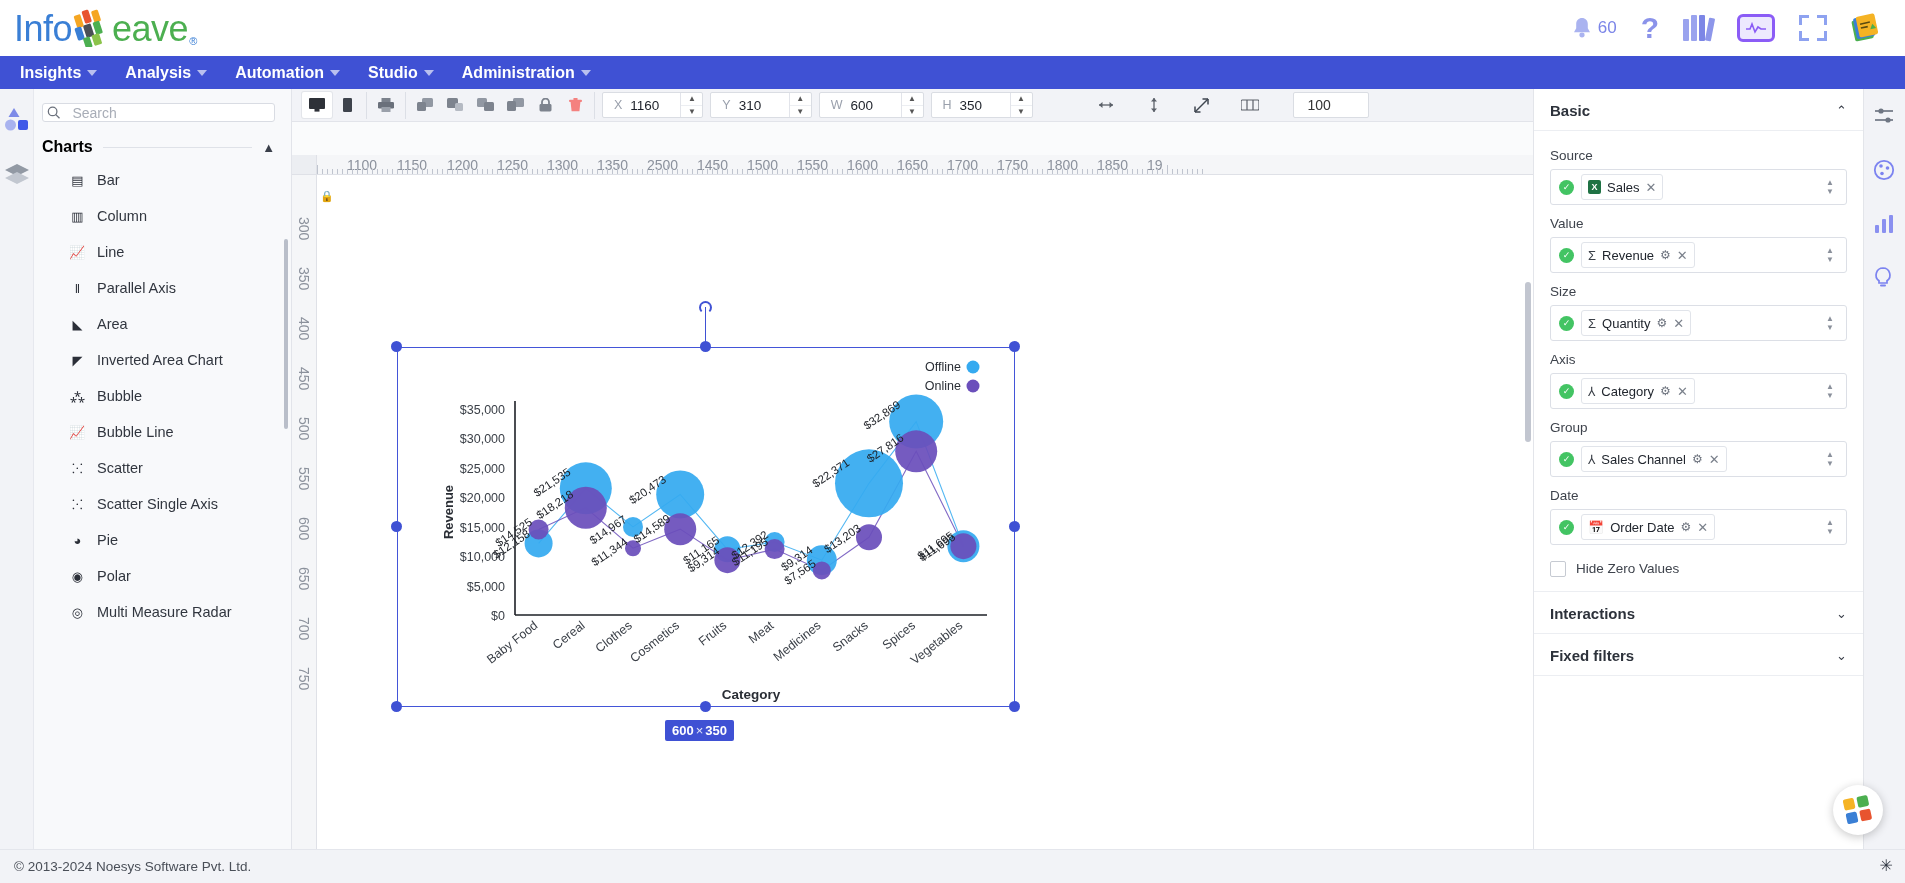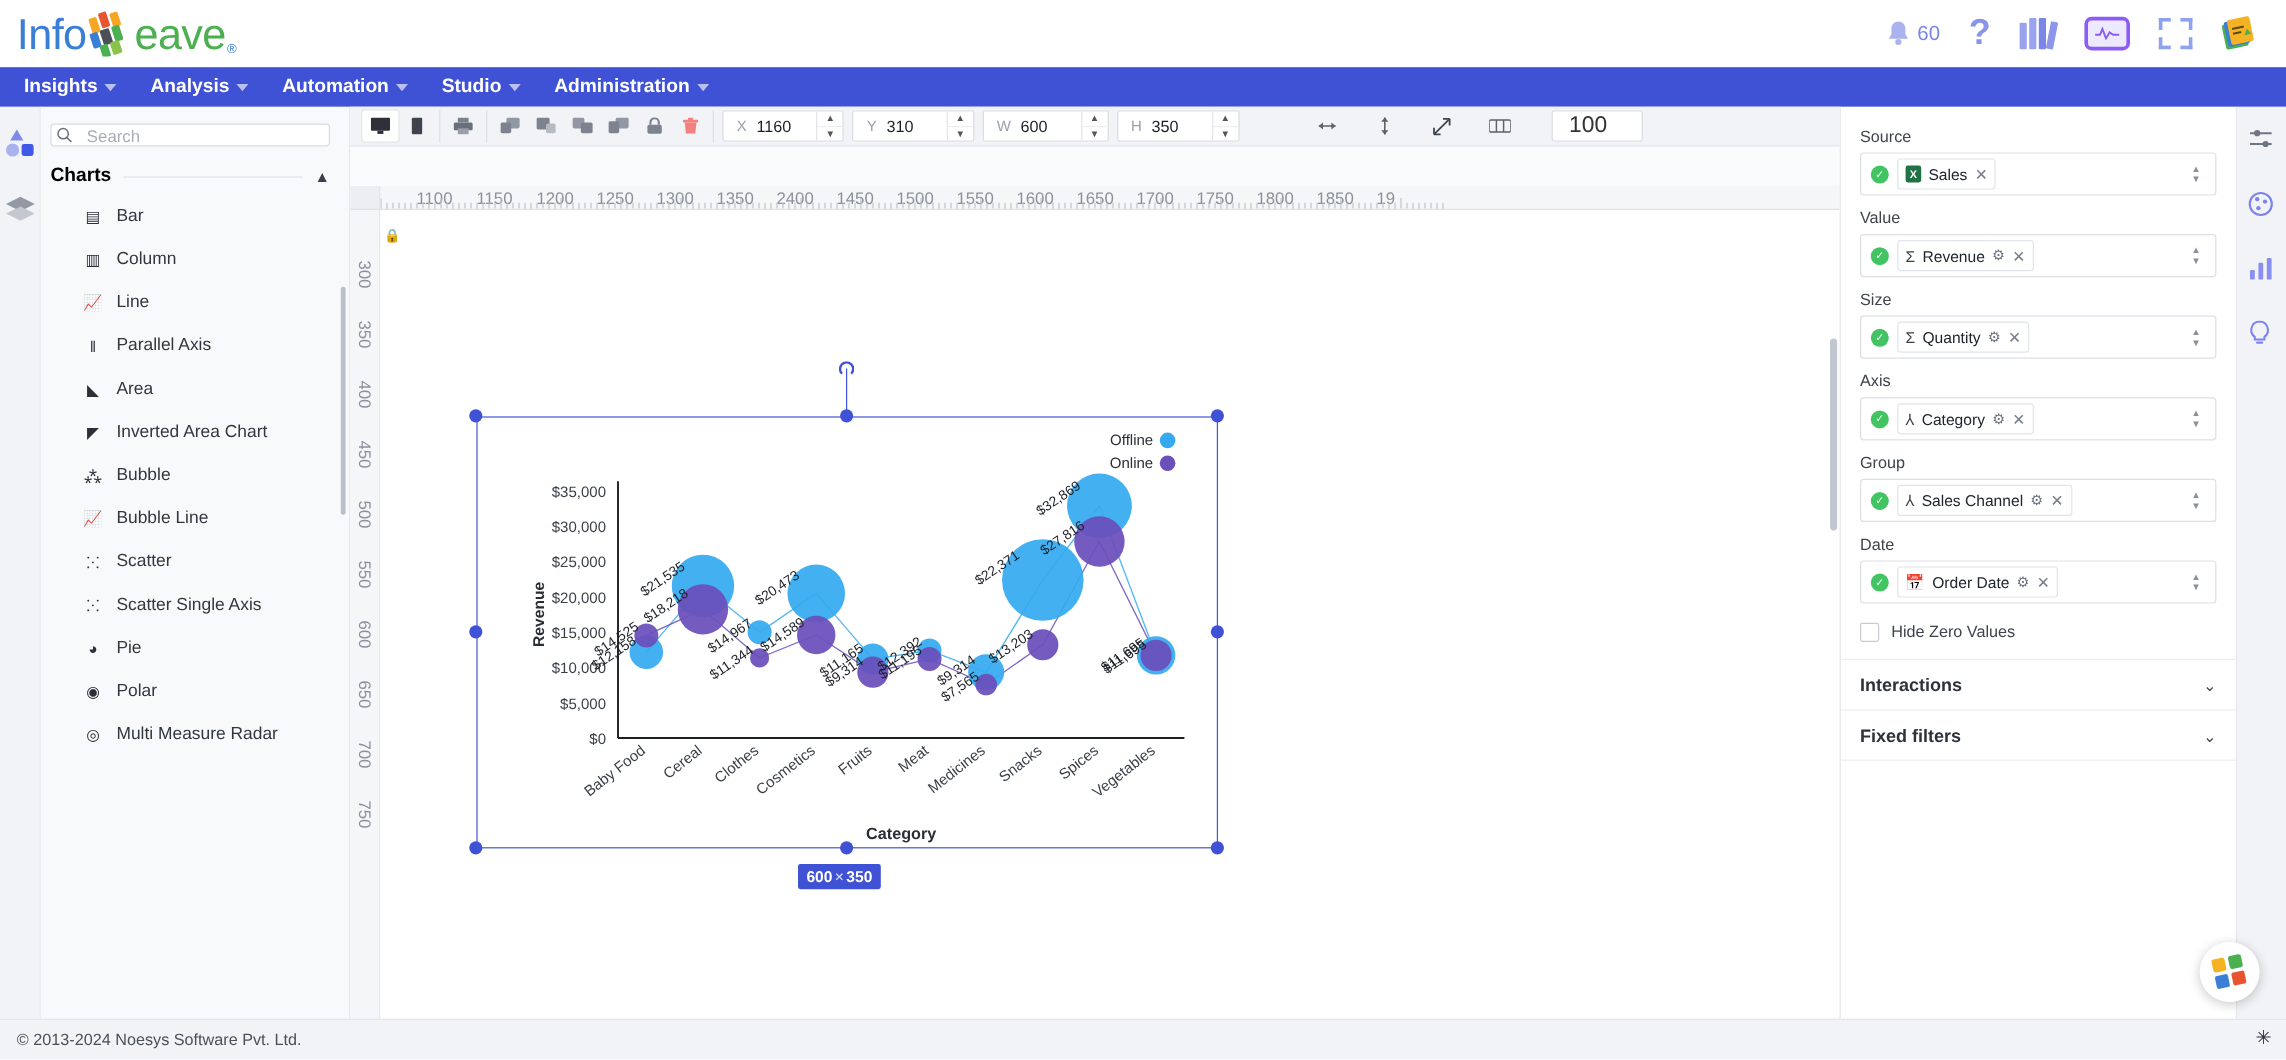--- a/index.html
+++ b/index.html
@@ -112,21 +112,21 @@
   .num-field {
     display: flex; align-items: center; height: 26px; border: 1px solid #dadde3;
     background: #fff; margin-left: 7px; border-radius: 2px; overflow: hidden;
   }
   .num-label { color: #9aa0ac; font-size: 12.5px; padding: 0 8px 0 11px; }
   .num-val { font-size: 13.5px; color: #1c2029; width: 50px; }
   .num-spin { width: 22px; height: 26px; border-left: 1px solid #e2e4ea; display: flex; flex-direction: column; }
   .num-spin i { flex: 1; display: flex; align-items: center; justify-content: center; font-size: 8px; color: #555; cursor: pointer; }
   .num-spin i:first-child { border-bottom: 1px solid #eceef2; }
   .zoom-field { width: 76px; border: 1px solid #dadde3; background: #fff; height: 26px; margin-left: 10px;
-                display: flex; align-items: center; padding-left: 14px; font-size: 19px; border-radius: 2px;}
+                display: flex; align-items: center; padding-left: 14px; font-size: 14px; border-radius: 2px;}
 
   
   .ruler-h { position: absolute; left: 25px; top: 33px; right: 0; height: 20px; background: #f5f6f8; border-bottom: 1px solid #dfe1e7; }
   .ruler-corner { position: absolute; left: 0; top: 33px; width: 25px; height: 20px; background: #eceef2; border-right: 1px solid #dfe1e7; border-bottom: 1px solid #dfe1e7;}
   .ruler-v { position: absolute; left: 0; top: 53px; width: 25px; bottom: 18px; background: #f5f6f8; border-right: 1px solid #dfe1e7;}
   .rtick { position: absolute; font-size: 14px; color: #8b919c; }
 
   .canvas-page {
     position: absolute; left: 25px; top: 53px; right: 0; bottom: 18px;
     background: #fff; overflow: hidden;
@@ -524,21 +524,21 @@
       <div style="position:relative;flex:1;">
         <div class="ruler-corner"></div>
 
         <div class="ruler-h">
           <div class="rtick" style="left:30px;top:2px;">1100</div>
           <div class="rtick" style="left:80px;top:2px;">1150</div>
           <div class="rtick" style="left:130px;top:2px;">1200</div>
           <div class="rtick" style="left:180px;top:2px;">1250</div>
           <div class="rtick" style="left:230px;top:2px;">1300</div>
           <div class="rtick" style="left:280px;top:2px;">1350</div>
-          <div class="rtick" style="left:330px;top:2px;">2400</div>
+          <div class="rtick" style="left:330px;top:2px;">2500</div>
           <div class="rtick" style="left:380px;top:2px;">1450</div>
           <div class="rtick" style="left:430px;top:2px;">1500</div>
           <div class="rtick" style="left:480px;top:2px;">1550</div>
           <div class="rtick" style="left:530px;top:2px;">1600</div>
           <div class="rtick" style="left:580px;top:2px;">1650</div>
           <div class="rtick" style="left:630px;top:2px;">1700</div>
           <div class="rtick" style="left:680px;top:2px;">1750</div>
           <div class="rtick" style="left:730px;top:2px;">1800</div>
           <div class="rtick" style="left:780px;top:2px;">1850</div>
           <div class="rtick" style="left:830px;top:2px;">19</div>
@@ -836,20 +836,24 @@
               </svg>
           </div>
         </div>
 
         <div class="vscroll"></div>
 
       </div>
     </div>
 
     <div class="props">
+      <div class="prop-sect">
+        <span class="prop-sect-title">Basic</span>
+        <span class="chev">⌃</span>
+      </div>
 
       <div class="prop-body">
 
         <div class="field-label">Source</div>
         <div class="field-row">
           <span class="okdot"></span>
           <span class="chip">
             <span class="xls-ic">X</span>
             <span class="chip-label">Sales</span>
             <span class="chip-x">✕</span>

